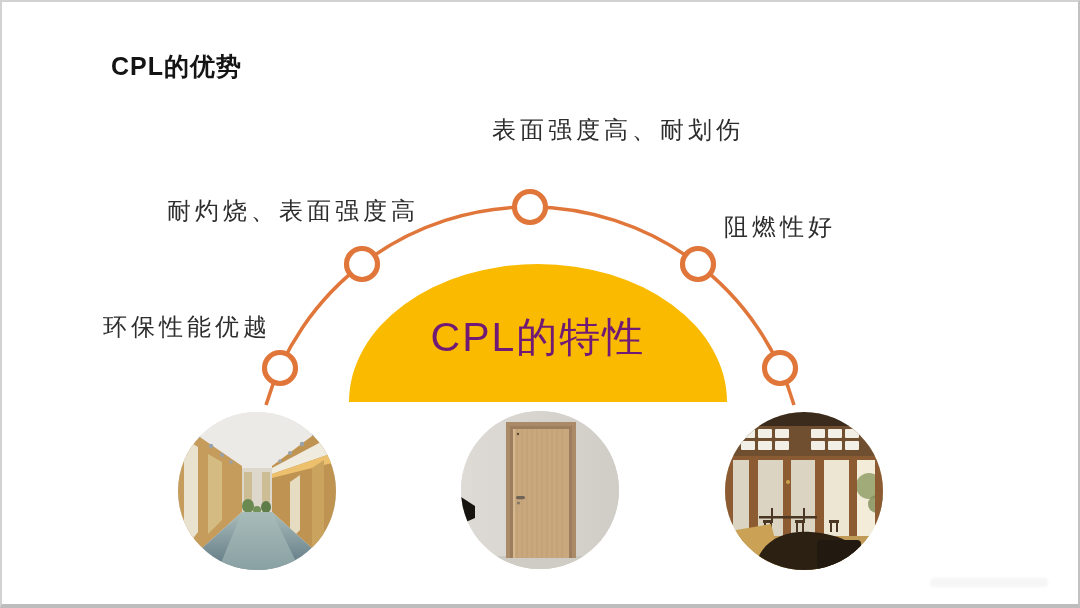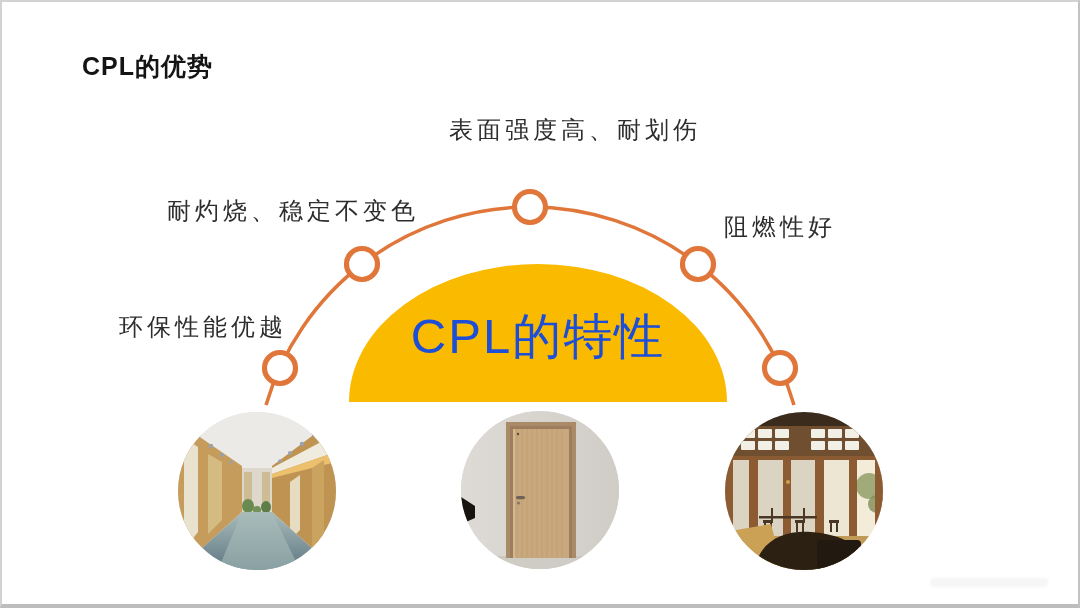--- a/index.html
+++ b/index.html
@@ -12,44 +12,44 @@
     width:1080px;height:608px;
     box-sizing:border-box;
     background:#ffffff;
     border:2px solid #d2d2d2;
     border-right-color:#c2c2c2;
     border-bottom:4px solid #bdbdbd;
     overflow:hidden;
     font-family:"Liberation Sans", sans-serif;
   }
   .title{
-    position:absolute;left:80px;top:48px;margin:0;
+    position:absolute;left:109px;top:48px;margin:0;
     font-size:25px;font-weight:bold;color:#141414;letter-spacing:1px;
   }
   .arc-layer{position:absolute;left:0;top:0;width:1080px;height:608px;}
   .arc-line{fill:none;stroke:var(--arc-color);stroke-width:3.5px;}
   .arc-node{fill:#ffffff;stroke:var(--arc-color);stroke-width:5.2px;}
   .dome{
     position:absolute;left:347px;top:262px;width:378px;height:138px;
     background:var(--dome-color);
     border-radius:189px 189px 0 0 / 138px 138px 0 0;
     display:flex;align-items:center;justify-content:center;
   }
   .dome-label{
-    color:#1d4ed8;font-size:49px;font-weight:400;letter-spacing:2px;
+    color:#701a75;font-size:41px;font-weight:400;letter-spacing:2px;
     transform:translateY(4px);
   }
   .lbl{
     position:absolute;color:#2d2d2d;font-size:24px;font-weight:500;
     letter-spacing:4px;white-space:nowrap;
   }
-  .lbl-top{left:388px;top:110px;width:370px;text-align:center;line-height:35px;}
+  .lbl-top{left:372px;top:110px;width:370px;text-align:right;line-height:35px;}
   .lbl-left-upper{left:165px;top:193px;}
   .lbl-right-upper{left:722px;top:209px;}
-  .lbl-left-lower{left:101px;top:309px;margin-left:16px;}
+  .lbl-left-lower{left:101px;top:309px;}
   .lbl-right-lower{left:808px;top:312px;}
   .photo{
     position:absolute;width:158px;height:158px;border-radius:50%;
     overflow:hidden;background:#ddd;
   }
   .photo svg{display:block;}
   .photo-hallway{left:176px;top:410px;}
   .photo-door{left:459px;top:409px;}
   .photo-glass{left:723px;top:410px;}
   .watermark{
@@ -73,21 +73,21 @@
     <circle class="arc-node" cx="778" cy="366" r="15.5"></circle>
   </svg>
 
   <div class="dome">
     <span class="dome-label">CPL的特性</span>
   </div>
 
   <div class="lbl lbl-top">
     <div>表面强度高、耐划伤</div>
   </div>
-  <div class="lbl lbl-left-upper">耐灼烧、稳定不变色</div>
+  <div class="lbl lbl-left-upper">耐灼烧、表面强度高</div>
   <div class="lbl lbl-right-upper">阻燃性好</div>
   <div class="lbl lbl-left-lower">环保性能优越</div>
 
   <div class="photo photo-hallway">
     <svg width="158" height="158" viewBox="0 0 158 158">
       <defs>
         <linearGradient id="floorG" x1="0" y1="100" x2="0" y2="158" gradientUnits="userSpaceOnUse">
           <stop offset="0" stop-color="#a9bcba"></stop>
             <stop offset="1" stop-color="#5e7783"></stop>
         </linearGradient>

